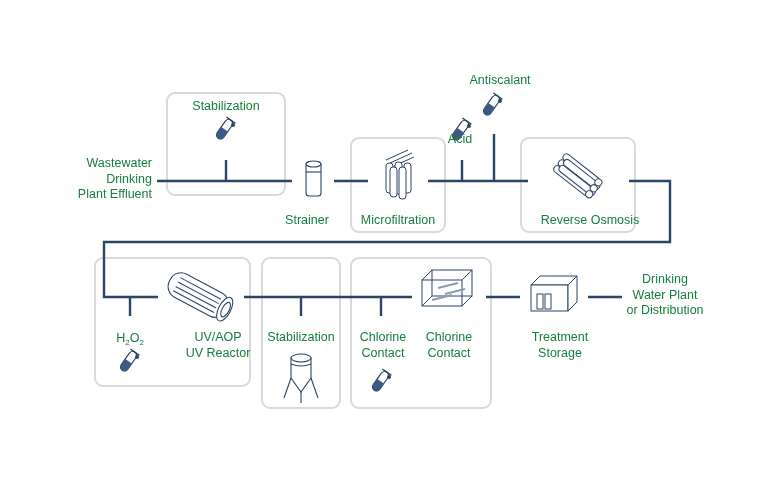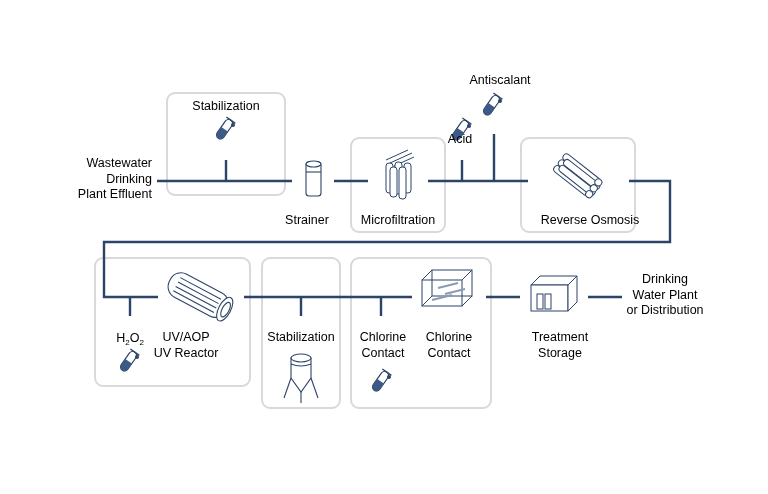--- a/index.html
+++ b/index.html
@@ -1,20 +1,20 @@
 <!DOCTYPE html>
 <html><head>
 <meta charset="utf-8">
 <style>
   html, body { margin: 0; padding: 0; background: #ffffff; }
   body { width: 768px; height: 494px; position: relative; overflow: hidden;
          font-family: "Liberation Sans", "DejaVu Sans", sans-serif; color: #6b6f75; }
   svg.diagram { position: absolute; left: 0; top: 0; }
   .box { position: absolute; border: 2px solid #d8d9db; border-radius: 9px; box-sizing: border-box; }
-  .lbl { position: absolute; font-size: 12.5px; line-height: 16px; color: #000000; text-align: center; white-space: nowrap; }
+  .lbl { position: absolute; font-size: 12.5px; line-height: 16px; color: #15803d; text-align: center; white-space: nowrap; }
   .lbl-left { text-align: right; }
   .lbl-multi { white-space: normal; }
   sub { font-size: 8px; vertical-align: -3px; }
 </style>
 </head>
 <body>
 
 <div class="box" style="left:166px;top:92px;width:120px;height:104px;"></div>
 <div class="box" style="left:350px;top:137px;width:96px;height:96px;"></div>
 <div class="box" style="left:520px;top:137px;width:116px;height:96px;"></div>
@@ -137,21 +137,21 @@
 <div class="lbl" style="left:166px;top:98px;width:120px;">Stabilization</div>
 <div class="lbl" style="left:279px;top:212px;width:56px;">Strainer</div>
 <div class="lbl" style="left:350px;top:212px;width:96px;">Microfiltration</div>
 <div class="lbl" style="left:440px;top:98px;width:40px;margin-top:33px;">Acid</div>
 <div class="lbl" style="left:462px;top:72px;width:76px;">Antiscalant</div>
 <div class="lbl" style="left:532px;top:212px;width:116px;">Reverse Osmosis</div>
 
 <div class="lbl" style="left:108px;top:330px;width:44px;">
   <span>H</span><sub>2</sub><span>O</span><sub>2</sub>
 </div>
-<div class="lbl lbl-multi" style="left:144px;top:329px;width:84px;">
+<div class="lbl lbl-multi" style="left:176px;top:329px;width:84px;">
   <div>UV/AOP</div>
   <div>UV Reactor</div>
 </div>
 <div class="lbl" style="left:261px;top:329px;width:80px;">Stabilization</div>
 <div class="lbl lbl-multi" style="left:350px;top:329px;width:66px;">
   <div>Chlorine</div>
   <div>Contact</div>
 </div>
 <div class="lbl lbl-multi" style="left:416px;top:329px;width:66px;">
   <div>Chlorine</div>

